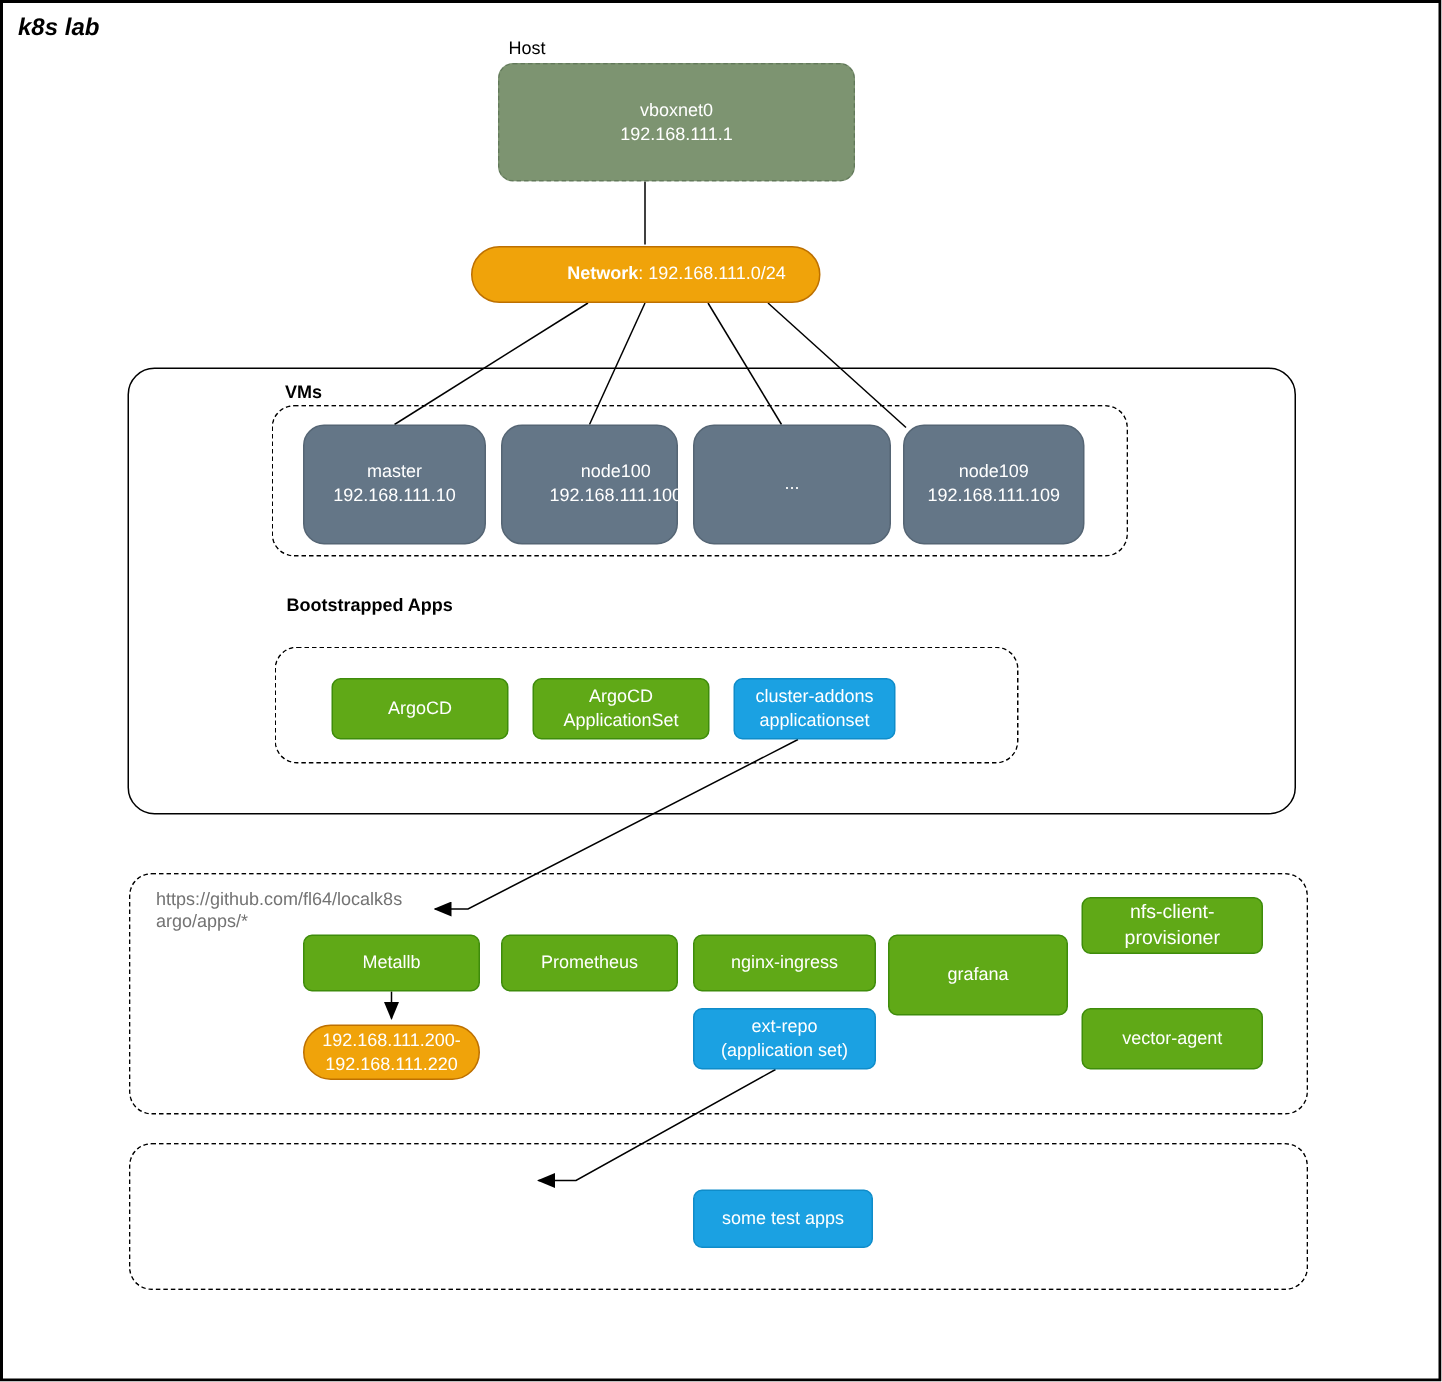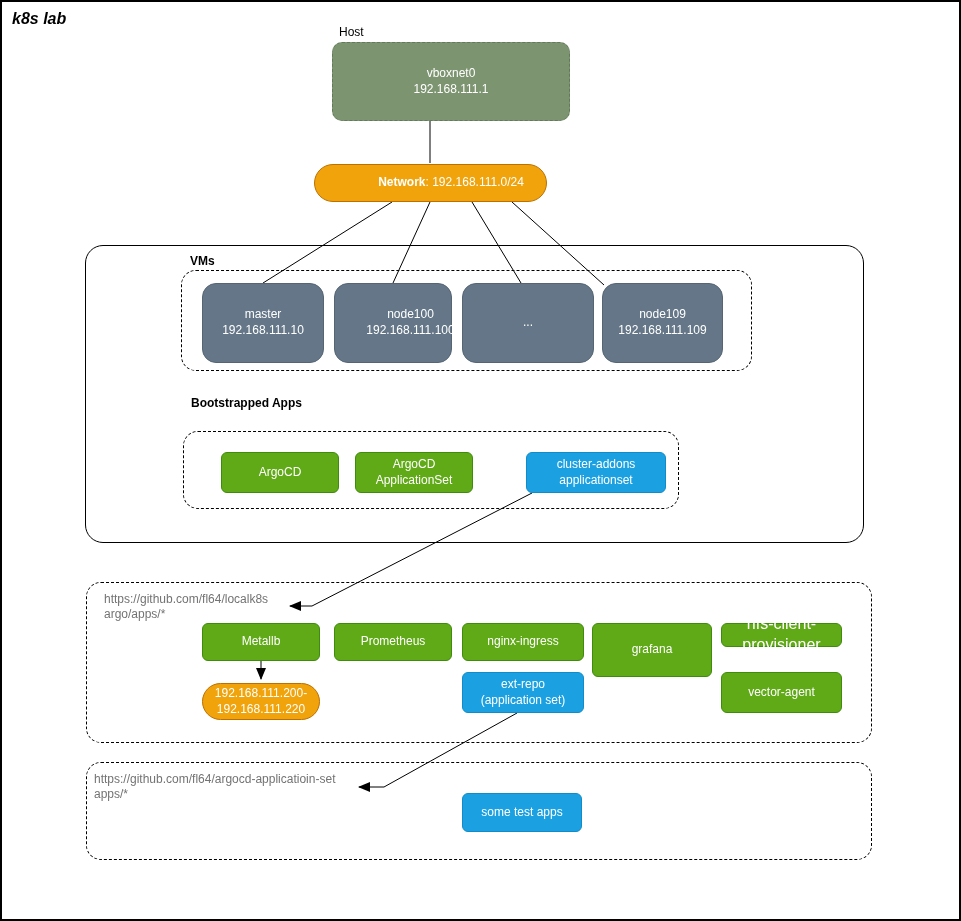--- a/index.html
+++ b/index.html
@@ -94,21 +94,21 @@
   <div class="lbl bold" style="left:189px;top:394px;">Bootstrapped Apps</div>
   <div class="container-dashed" style="left:181px;top:429px;width:496px;height:78px;"></div>
 
   <div class="box green" style="left:219px;top:450px;width:118px;height:41px;">
     <span>ArgoCD</span>
   </div>
   <div class="box green" style="left:353px;top:450px;width:118px;height:41px;">
     <span>ArgoCD</span>
     <span>ApplicationSet</span>
   </div>
-  <div class="box blue" style="left:524px;top:450px;width:140px;height:41px;align-items:center;">
+  <div class="box blue" style="left:487px;top:450px;width:108px;height:41px;align-items:center;">
     <span>cluster-addons</span>
     <span>applicationset</span>
   </div>
 
   <div class="container-dashed" style="left:84px;top:580px;width:786px;height:161px;"></div>
   <div class="url" style="left:102px;top:590px;">
     <div>https://github.com/fl64/localk8s</div>
     <div>argo/apps/*</div>
   </div>
 
@@ -117,38 +117,34 @@
   </div>
   <div class="box green" style="left:332px;top:621px;width:118px;height:38px;">
     <span>Prometheus</span>
   </div>
   <div class="box green" style="left:460px;top:621px;width:122px;height:38px;">
     <span>nginx-ingress</span>
   </div>
   <div class="box green" style="left:590px;top:621px;width:120px;height:54px;">
     <span>grafana</span>
   </div>
-  <div class="box green" style="left:719px;top:621px;width:121px;height:24px;font-size:16px;">
+  <div class="box green" style="left:719px;top:596px;width:121px;height:38px;font-size:13px;">
     <span>nfs-client-provisioner</span>
   </div>
 
   <div class="box blue" style="left:460px;top:670px;width:122px;height:41px;">
     <span>ext-repo</span>
     <span>(application set)</span>
   </div>
   <div class="box green" style="left:719px;top:670px;width:121px;height:41px;">
     <span>vector-agent</span>
   </div>
   <div class="box pill-orange" style="left:200px;top:681px;width:118px;height:37px;">
     <span>192.168.111.200-</span>
     <span>192.168.111.220</span>
   </div>
 
   <div class="container-dashed" style="left:84px;top:760px;width:786px;height:98px;"></div>
-  <div class="url" style="left:92px;top:770px;">
-    <div>https://github.com/fl64/argocd-applicatioin-set</div>
-    <div>apps/*</div>
-  </div>
   <div class="box blue" style="left:460px;top:791px;width:120px;height:39px;">
     <span>some test apps</span>
   </div>
 
 </div>
 
 </body></html>

